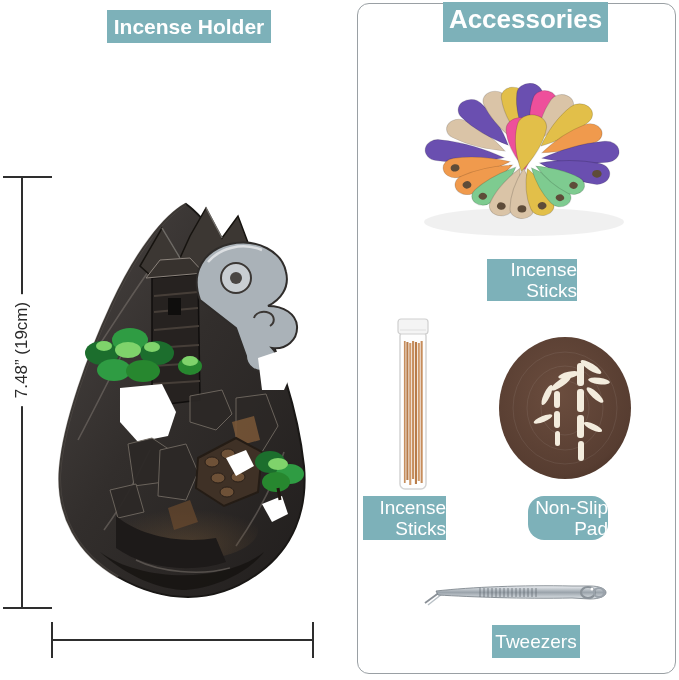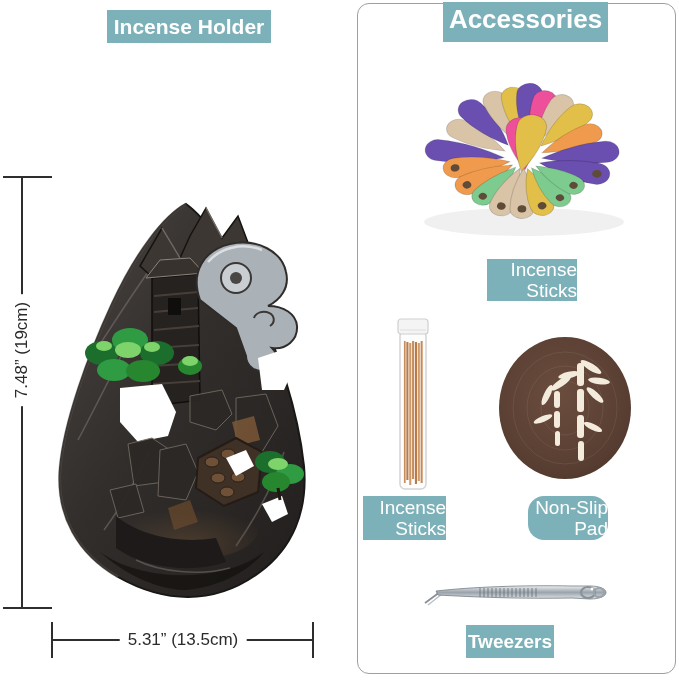--- a/index.html
+++ b/index.html
@@ -134,21 +134,20 @@
   </svg>
 
   <div class="dimline" style="left:21px;top:177px;width:2px;height:431px;"></div>
   <div class="dimline" style="left:3px;top:176px;width:49px;height:2px;"></div>
   <div class="dimline" style="left:3px;top:607px;width:49px;height:2px;"></div>
   <div class="dimtext" style="left:22px;top:350px;transform:translate(-50%,-50%) rotate(-90deg);">7.48”  (19cm)</div>
 
   <div class="dimline" style="left:52px;top:639px;width:261px;height:2px;"></div>
   <div class="dimline" style="left:51px;top:622px;width:2px;height:36px;"></div>
   <div class="dimline" style="left:312px;top:622px;width:2px;height:36px;"></div>
-  <div class="dimtext" style="left:183px;top:640px;transform:translate(-50%,-50%);">5.31”  (13.5cm)</div>
 
   <div class="panel"></div>
 
   <div class="chip chip-title" style="left:443px;top:2px;width:165px;height:40px;font-size:26px;line-height:34px;">Accessories</div>
 
   <svg id="cones-svg" style="left:392px;top:72px;" width="264" height="176" viewBox="0 0 264 176">
     <ellipse cx="132" cy="150" rx="100" ry="14" fill="#000000" opacity="0.06"></ellipse>
     <g id="cones-g">
         <g transform="translate(132 88) scale(1 0.82) rotate(-172)">
           <path d="M 20 0 C 39.5 -7.700000000000001 62.900000000000006 -13.299999999999999 86.8 -12.88 A 12.88 12.88 0 0 1 86.8 12.88 C 62.900000000000006 13.299999999999999 39.5 7.700000000000001 20 0 Z" fill="#6a4fb0" stroke="rgba(0,0,0,0.16)" stroke-width="1"></path>
@@ -322,15 +321,15 @@
         <line x1="98" y1="10" x2="98" y2="19"></line>
         <line x1="102" y1="10" x2="102" y2="19"></line>
       <line x1="106" y1="10" x2="106" y2="19"></line>
         <line x1="110" y1="10" x2="110" y2="19"></line>
         <line x1="114" y1="10" x2="114" y2="19"></line>
     </g>
     <ellipse cx="166" cy="14.5" rx="7" ry="5.5" fill="none" stroke="#8a9299" stroke-width="2.2"></ellipse>
     <ellipse cx="177" cy="14.5" rx="5" ry="4.5" fill="none" stroke="#9aa2aa" stroke-width="2"></ellipse>
     <circle cx="170" cy="11" r="1.5" fill="#ffffff"></circle>
   </svg>
-  <div class="chip chip-title" style="left:466px;top:625px;width:88px;height:33px;font-size:19px;line-height:33px;font-weight:bold;">Tweezers</div>
+  <div class="chip chip-title" style="left:492px;top:625px;width:88px;height:33px;font-size:19px;line-height:33px;font-weight:normal;">Tweezers</div>
 
 </div>
 
 </body></html>

